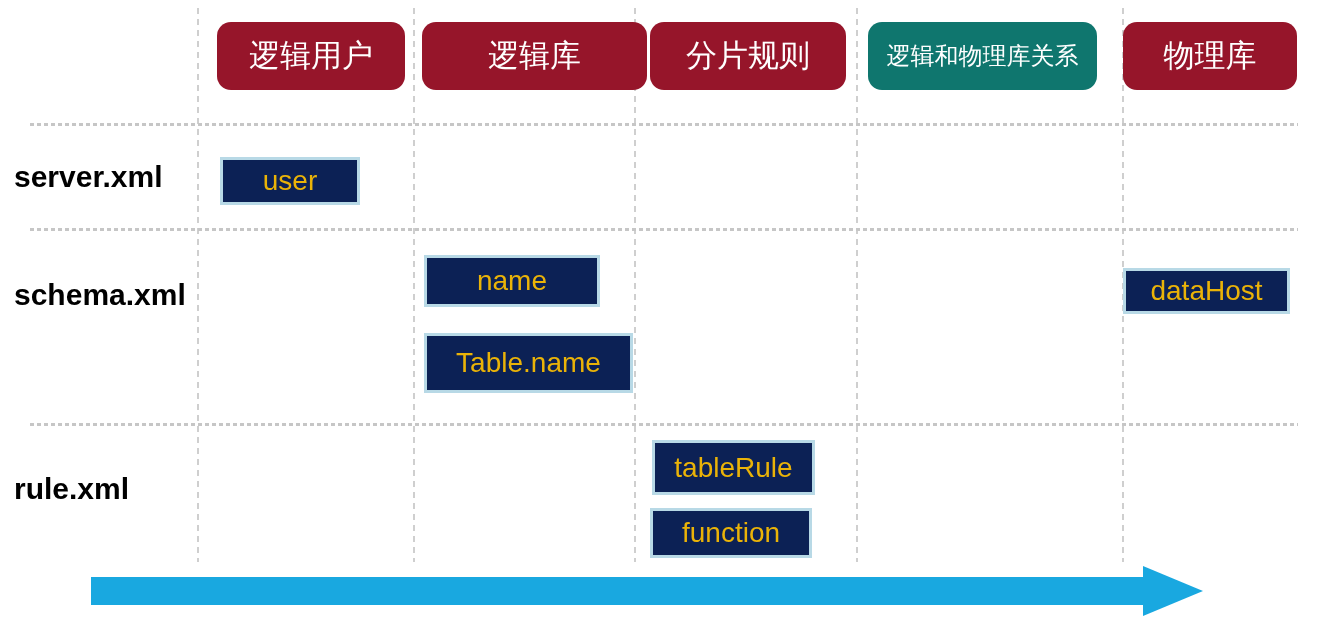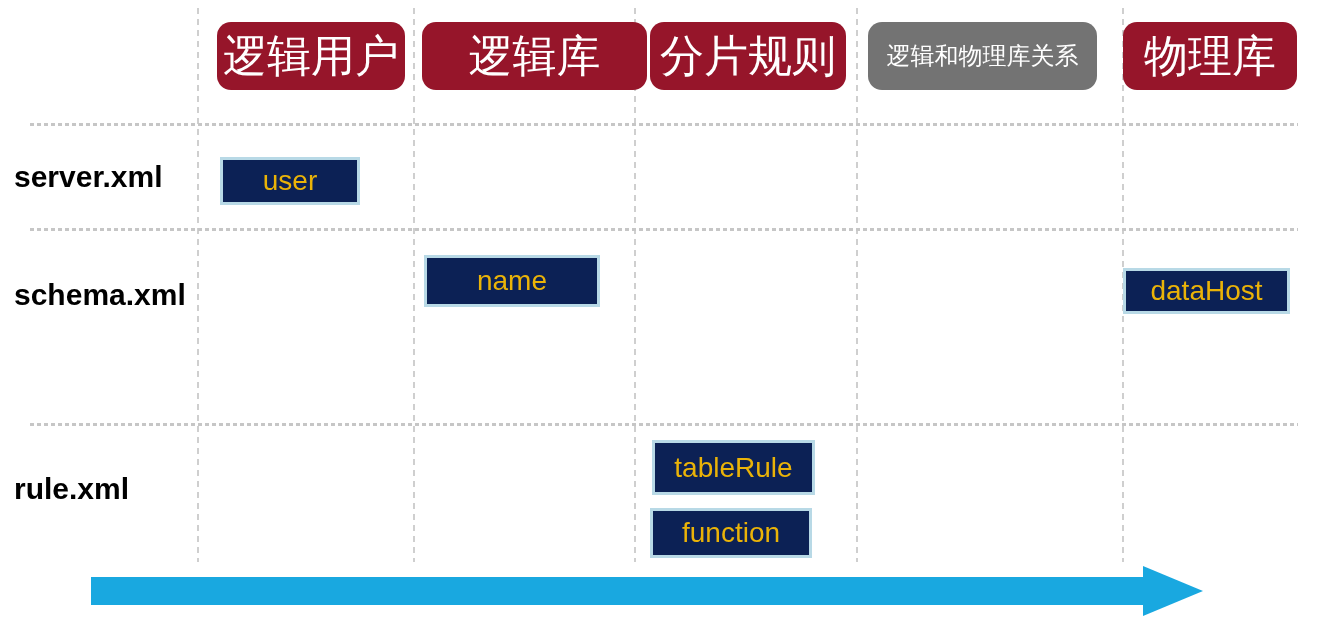--- a/index.html
+++ b/index.html
@@ -14,24 +14,24 @@
   }
   .hline {
     position:absolute; left:30px; width:1268px; height:3px;
     background:repeating-linear-gradient(90deg,#c6c6c6 0 4px,transparent 4px 7px);
   }
   
   .col-header {
     position:absolute; top:22px; height:68px; border-radius:14px;
     background:#96152A; color:#ffffff;
     display:flex; align-items:center; justify-content:center;
-    font-family:"DejaVu Serif","Liberation Serif",serif; font-size:44px;
+    font-family:"DejaVu Serif","Liberation Serif",serif; font-size:31px;
     box-sizing:border-box;
   }
-  .col-header.olive { background:#737373; font-size:24px; }
+  .col-header.olive { background:#0f766e; font-size:24px; }
   
   .row-label {
     position:absolute; left:14px; color:#000000; font-size:30px;
     font-family:"Liberation Sans", sans-serif; white-space:nowrap;font-weight:bold;
   }
   
   .node {
     position:absolute; box-sizing:border-box;
     background:#0C2155; border:3px solid #B8D9E6; color:#eab308;
     display:flex; align-items:center; justify-content:center;
@@ -68,20 +68,21 @@
   <div class="col-header olive" style="left:868px;width:229px">逻辑和物理库关系</div>
   <div class="col-header" style="left:1123px;width:174px">物理库</div>
 
   <div class="row-label" style="top:160px">server.xml</div>
   <div class="row-label" style="top:278px">schema.xml</div>
   <div class="row-label" style="top:472px">rule.xml</div>
 
   <div class="node" style="left:220px;top:157px;width:140px;height:48px">user</div>
 
   <div class="node" style="left:424px;top:255px;width:176px;height:52px">name</div>
+  <div class="node" style="left:424px;top:333px;width:209px;height:60px">Table.name</div>
   <div class="node" style="left:1123px;top:268px;width:167px;height:46px">dataHost</div>
 
   <div class="node" style="left:652px;top:440px;width:163px;height:55px">tableRule</div>
   <div class="node" style="left:650px;top:508px;width:162px;height:50px">function</div>
 
   <div>
     <div class="arrow-shaft"></div>
     <div class="arrow-head"></div>
   </div>
 

